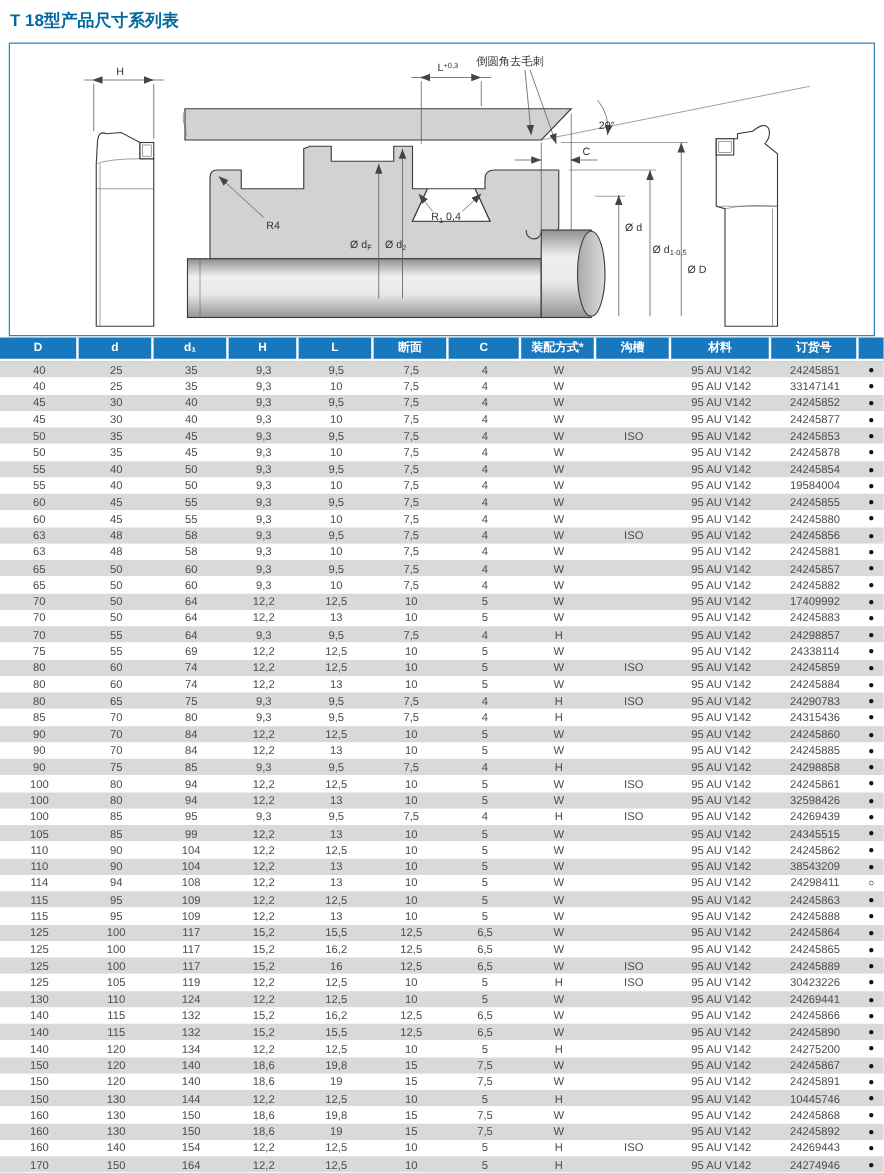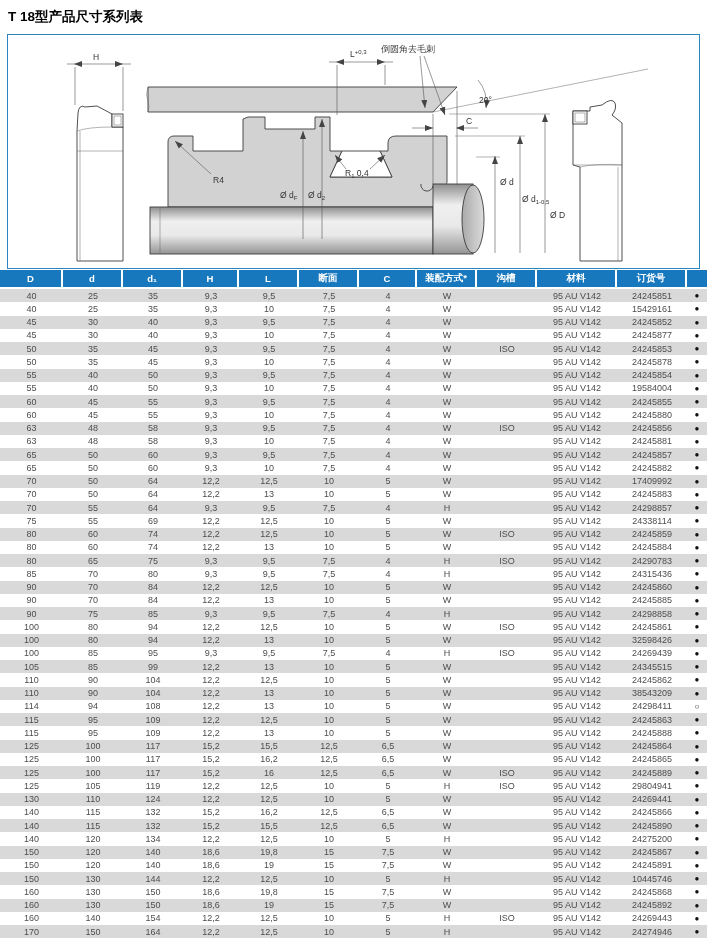--- a/index.html
+++ b/index.html
@@ -1,17 +1,17 @@
 <!DOCTYPE html>
 <html><head>
 <meta charset="utf-8">
 <style>
   html,body{margin:0;padding:0;background:#fff;}
   body{width:707px;height:938px;position:relative;font-family:"Liberation Sans","DejaVu Sans",sans-serif;overflow:hidden;}
-  .page-title{position:absolute;left:8px;top:8px;font-size:13.5px;font-weight:bold;color:#000000;}
+  .page-title{position:absolute;left:8px;top:8px;font-size:13.5px;font-weight:bold;color:#0369a1;}
   .draw-box{position:absolute;left:7px;top:34px;width:691px;height:233px;border:1px solid #2e86c1;background:#fff;}
   .tbl{position:absolute;left:0;top:270px;width:707px;}
   .thead,.trow{display:grid;grid-template-columns:63px 60px 60px 56px 60px 60px 58px 60px 60px 80px 70px 20px;}
   .thead{height:19px;}
   .hcell{background:#1878be;color:#fff;font-size:9.5px;font-weight:bold;display:flex;align-items:center;justify-content:center;border-right:2px solid #fff;border-bottom:2px solid #fff;}
   .hcell:last-child{border-right:none;}
   .trow{height:13.25px;}
   .trow.odd{background:#d9d9d9;}
   .trow.even{background:#ffffff;}
   .tcell{font-size:9px;color:#4d4d4d;display:flex;align-items:center;justify-content:center;white-space:nowrap;overflow:hidden;}
@@ -189,21 +189,21 @@
         <div class="tcell c0">40</div>
         <div class="tcell c1">25</div>
         <div class="tcell c2">35</div>
         <div class="tcell c3">9,3</div>
         <div class="tcell c4">10</div>
         <div class="tcell c5">7,5</div>
         <div class="tcell c6">4</div>
         <div class="tcell c7">W</div>
         <div class="tcell c8"></div>
         <div class="tcell c9">95 AU V142</div>
-        <div class="tcell c10">15429161</div>
+        <div class="tcell c10">33147141</div>
         <div class="tcell c11">●</div>
       </div>
       <div class="trow odd">
         <div class="tcell c0">45</div>
         <div class="tcell c1">30</div>
         <div class="tcell c2">40</div>
         <div class="tcell c3">9,3</div>
         <div class="tcell c4">9,5</div>
         <div class="tcell c5">7,5</div>
         <div class="tcell c6">4</div>
@@ -693,21 +693,21 @@
         <div class="tcell c0">125</div>
         <div class="tcell c1">105</div>
         <div class="tcell c2">119</div>
         <div class="tcell c3">12,2</div>
         <div class="tcell c4">12,5</div>
         <div class="tcell c5">10</div>
         <div class="tcell c6">5</div>
         <div class="tcell c7">H</div>
         <div class="tcell c8">ISO</div>
         <div class="tcell c9">95 AU V142</div>
-        <div class="tcell c10">29804941</div>
+        <div class="tcell c10">30423226</div>
         <div class="tcell c11">●</div>
       </div>
       <div class="trow odd">
         <div class="tcell c0">130</div>
         <div class="tcell c1">110</div>
         <div class="tcell c2">124</div>
         <div class="tcell c3">12,2</div>
         <div class="tcell c4">12,5</div>
         <div class="tcell c5">10</div>
         <div class="tcell c6">5</div>

